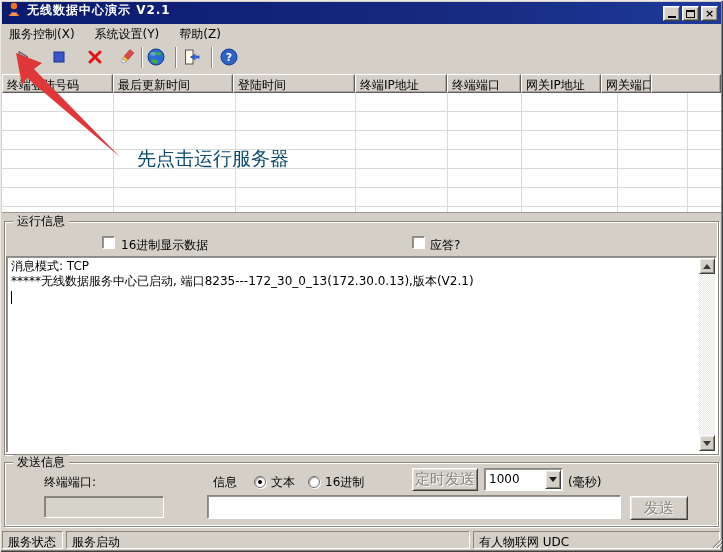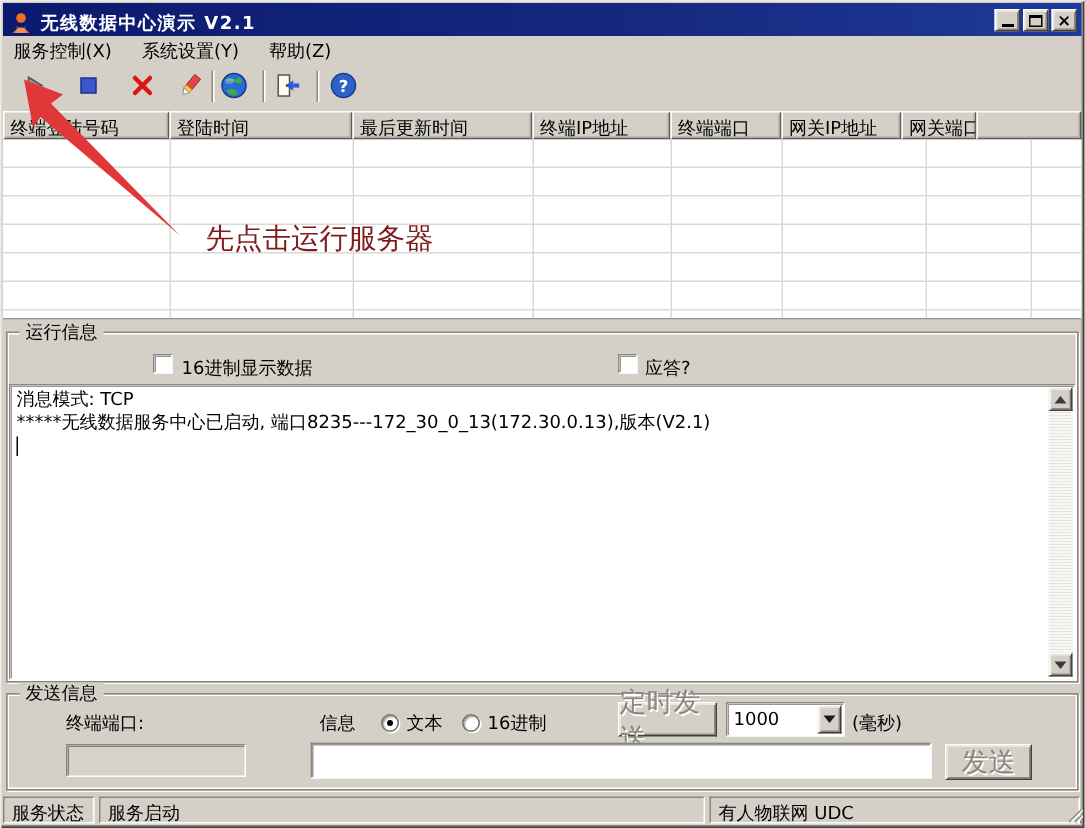--- a/index.html
+++ b/index.html
@@ -19,21 +19,21 @@
             box-shadow: inset 1px 1px 0 #e9e7e2, inset -1px -1px 0 #8a877f; }
   .sunken { border:1px solid; border-color:#8a877f #ffffff #ffffff #8a877f;
             box-shadow: inset 1px 1px 0 rgba(64,64,64,.55); }
   .groupbox { position:absolute; border:1px solid #8a877f;
               box-shadow: inset 1px 1px 0 #ffffff, inset -1px -1px 0 #ffffff, 1px 1px 0 #ffffff; }
   .grouplabel { position:absolute; top:-8px; left:8px; background:#d4d0c8; padding:0 4px; line-height:14px; }
 
   
   .titlebar { position:absolute; left:2px; top:2px; right:2px; height:22px;
               background:linear-gradient(90deg,#0a1a6e 0%, #16297f 60%, #1e3a9a 100%);
-              display:flex; align-items:flex-end; padding-left:4px; }
+              display:flex; align-items:flex-start; padding-left:4px; }
   .title-text { color:#fff; font-weight:bold; font-size:12px; margin-left:5px; letter-spacing:1px; }
   .win-buttons { position:absolute; right:3px; top:4px; display:flex; gap:2px; }
   .win-btn { width:17px; height:15px; display:flex; align-items:center; justify-content:center; cursor:default; }
   .g-min { width:8px; height:2px; background:#000; margin-top:7px; }
   .g-max { width:9px; height:8px; border:1px solid #000; border-top-width:2px; }
   .g-close { font-size:11px; font-weight:bold; line-height:11px; }
 
   
   .menubar { position:absolute; left:2px; top:25px; right:2px; height:18px; display:flex; align-items:center; }
   .menu-item { padding:1px 7px; margin-right:6px; }
@@ -74,21 +74,21 @@
   .tri-up { width:0; height:0; border-left:4px solid transparent; border-right:4px solid transparent; border-bottom:5px solid #3a3a3a; }
   .tri-dn { width:0; height:0; border-left:4px solid transparent; border-right:4px solid transparent; border-top:5px solid #3a3a3a; }
   .tri-combo { width:0; height:0; border-left:4px solid transparent; border-right:4px solid transparent; border-top:5px solid #1a1a1a; }
 
   
   .grp-send { left:4px; top:462px; right:4px; height:65px; }
   .lbl { position:absolute; white-space:nowrap; }
   .radio { position:absolute; width:12px; height:12px; border-radius:50%; background:#fff;
            border:1px solid #6f6c65; box-shadow: inset 1px 1px 1px rgba(64,64,64,.5), 1px 1px 0 #fff; }
   .radio-dot { position:absolute; left:3px; top:3px; width:4px; height:4px; border-radius:50%; background:#000; }
-  .btn { position:absolute; display:flex; align-items:center; justify-content:center; font-size:18px; }
+  .btn { position:absolute; display:flex; align-items:center; justify-content:center; font-size:15px; }
   .btn.disabled { color:#8a877f; text-shadow:1px 1px 0 #fff; }
   .field { position:absolute; background:#fff; }
   input.field { font-family:inherit; font-size:12px; padding:2px 4px; outline:none; }
   .combo { position:absolute; background:#fff; }
   .combo-text { padding:3px 0 0 4px; }
   .combo-btn { position:absolute; right:1px; top:1px; bottom:1px; width:16px;
                display:flex; align-items:center; justify-content:center; }
 
   
   .statusbar { position:absolute; left:0; right:0; bottom:2px; height:20px; }
@@ -174,22 +174,22 @@
     <div class="tbtn" style="left:215px">
       <svg width="18" height="18" viewBox="0 0 18 18">
         <circle cx="9" cy="9" r="8" fill="#2e62c8" stroke="#1a3d8f"></circle>
         <text x="9" y="13" text-anchor="middle" font-size="11" font-weight="bold" fill="#ffffff" font-family="DejaVu Sans, sans-serif">?</text>
       </svg>
     </div>
   </div>
 
   <div class="thead">
     <div class="th th0">终端登陆号码</div>
+    <div class="th th2">最后更新时间</div>
     <div class="th th1">登陆时间</div>
-    <div class="th th2">最后更新时间</div>
     <div class="th th3">终端IP地址</div>
     <div class="th th4">终端端口</div>
     <div class="th th5">网关IP地址</div>
     <div class="th th6">网关端口</div>
     <div class="th th7"></div>
   </div>
   <div class="tbody">
       <div class="vline" style="left: 111px;"></div>
       <div class="vline" style="left: 233px;"></div>
       <div class="vline" style="left: 353px;"></div>
@@ -201,21 +201,21 @@
       <div class="hline" style="top: 37px;"></div>
       <div class="hline" style="top: 56px;"></div>
       <div class="hline" style="top: 75px;"></div>
       <div class="hline" style="top: 94px;"></div>
       <div class="hline" style="top: 113px;"></div>
     </div>
 
   <svg class="arrow-overlay" width="130" height="125" viewBox="0 0 130 125">
     <polygon points="8,7 34,17 26,23 112,111 19,32 14,39" fill="#e03838"></polygon>
   </svg>
-  <div class="anno-text" style="color: #7f1d1d; text-align: center;">先点击运行服务器</div>
+  <div class="anno-text" style="color: #0c4a6e; text-align: center;">先点击运行服务器</div>
 
   <div class="groupbox grp-run">
     <span class="grouplabel">运行信息</span>
   </div>
   <div class="checkbox-row">
     <div class="checkbox sunken" style="left:102px"></div>
     <span class="cb-label" style="left:121px">16进制显示数据</span>
     <div class="checkbox sunken" style="left:412px"></div>
     <span class="cb-label" style="left:430px">应答?</span>
   </div>

